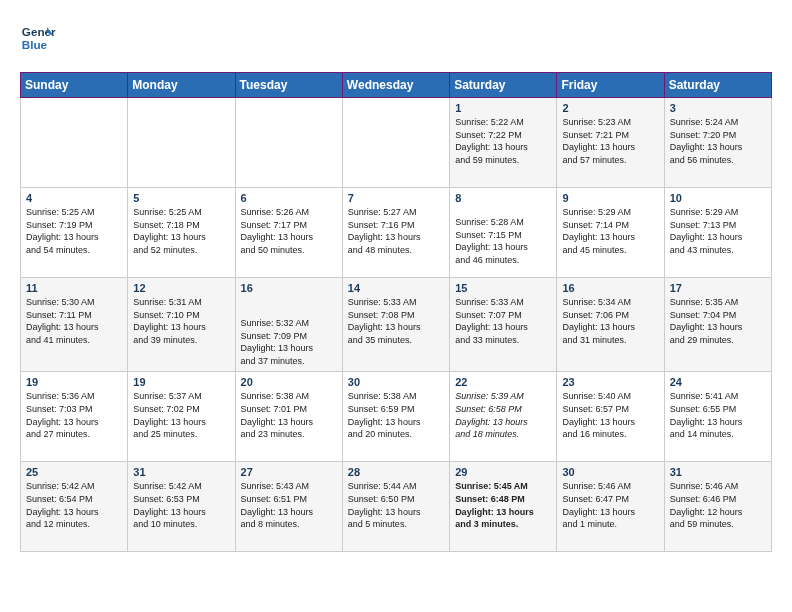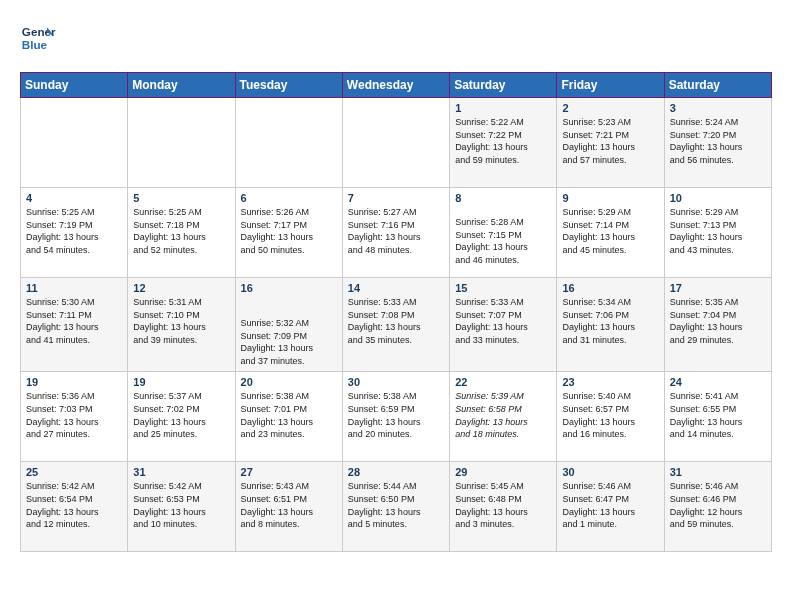--- a/index.html
+++ b/index.html
@@ -310,21 +310,21 @@
         </td>
         <td>
           <span class="day-num">28</span>
           <div class="day-info" style="white-space: pre-line;">Sunrise: 5:44 AM
 Sunset: 6:50 PM
 Daylight: 13 hours
 and 5 minutes.</div>
         </td>
         <td>
           <span class="day-num">29</span>
-          <div class="day-info" style="white-space: pre-line;">Sunrise: 5:45 AM
+          <div class="day-info" style="white-space: pre-line; font-weight: bold;">Sunrise: 5:45 AM
 Sunset: 6:48 PM
 Daylight: 13 hours
 and 3 minutes.</div>
         </td>
         <td>
           <span class="day-num">30</span>
           <div class="day-info" style="white-space: pre-line;">Sunrise: 5:46 AM
 Sunset: 6:47 PM
 Daylight: 13 hours
 and 1 minute.</div>

